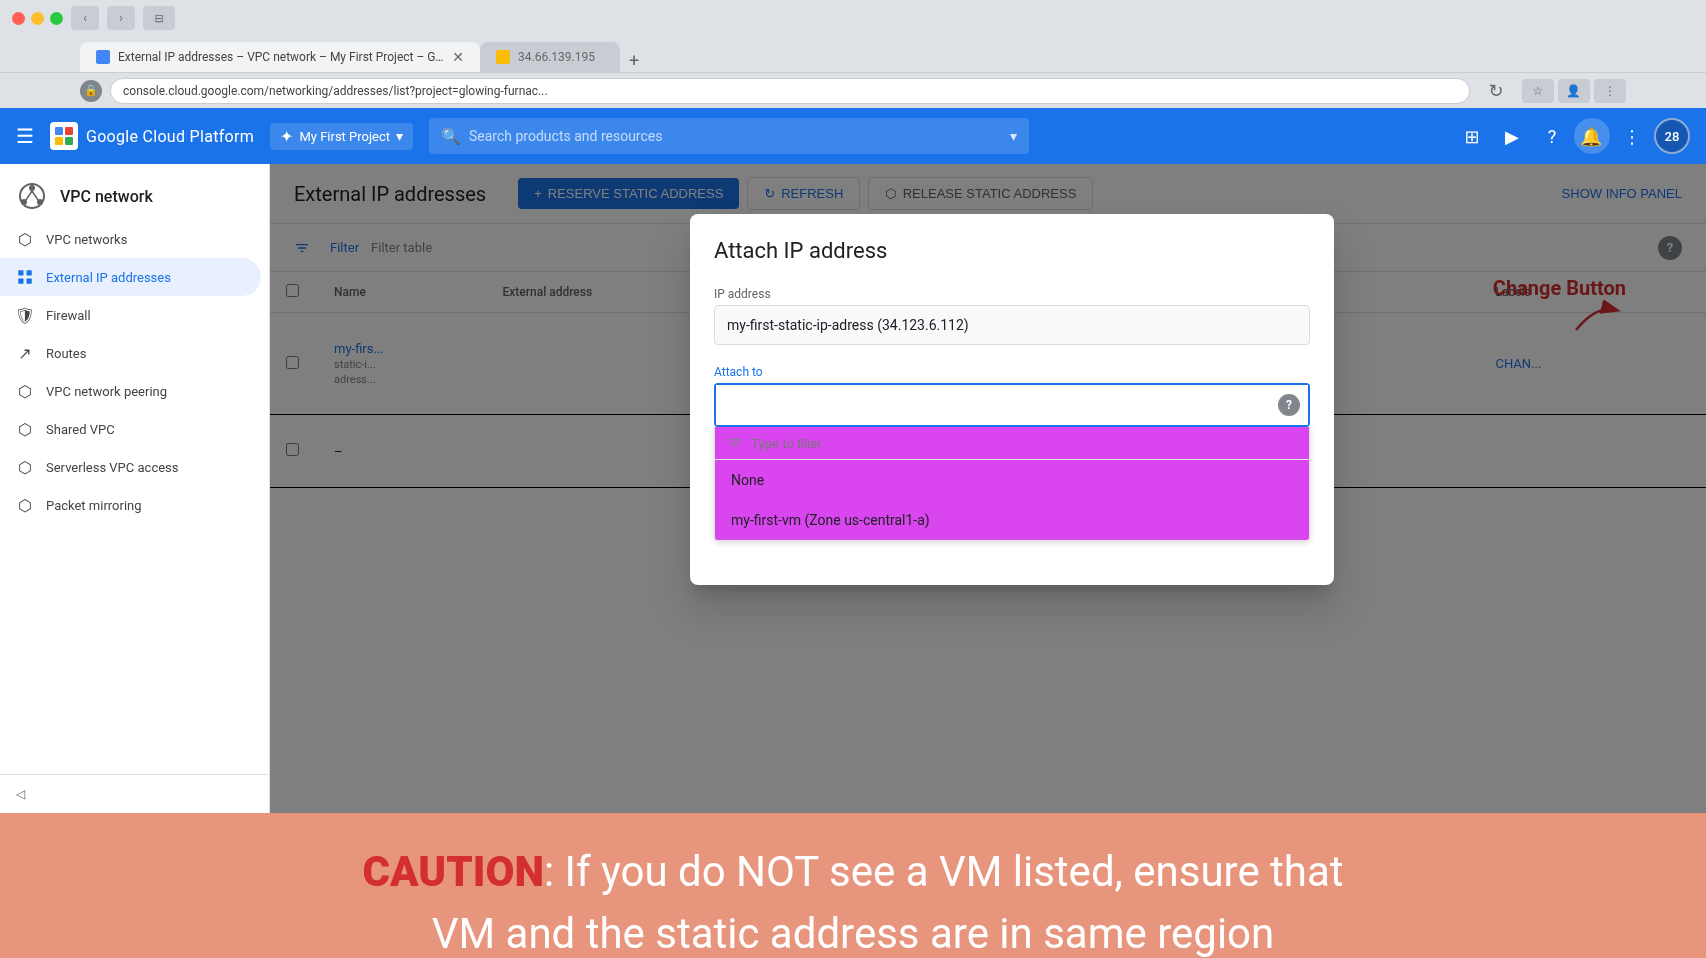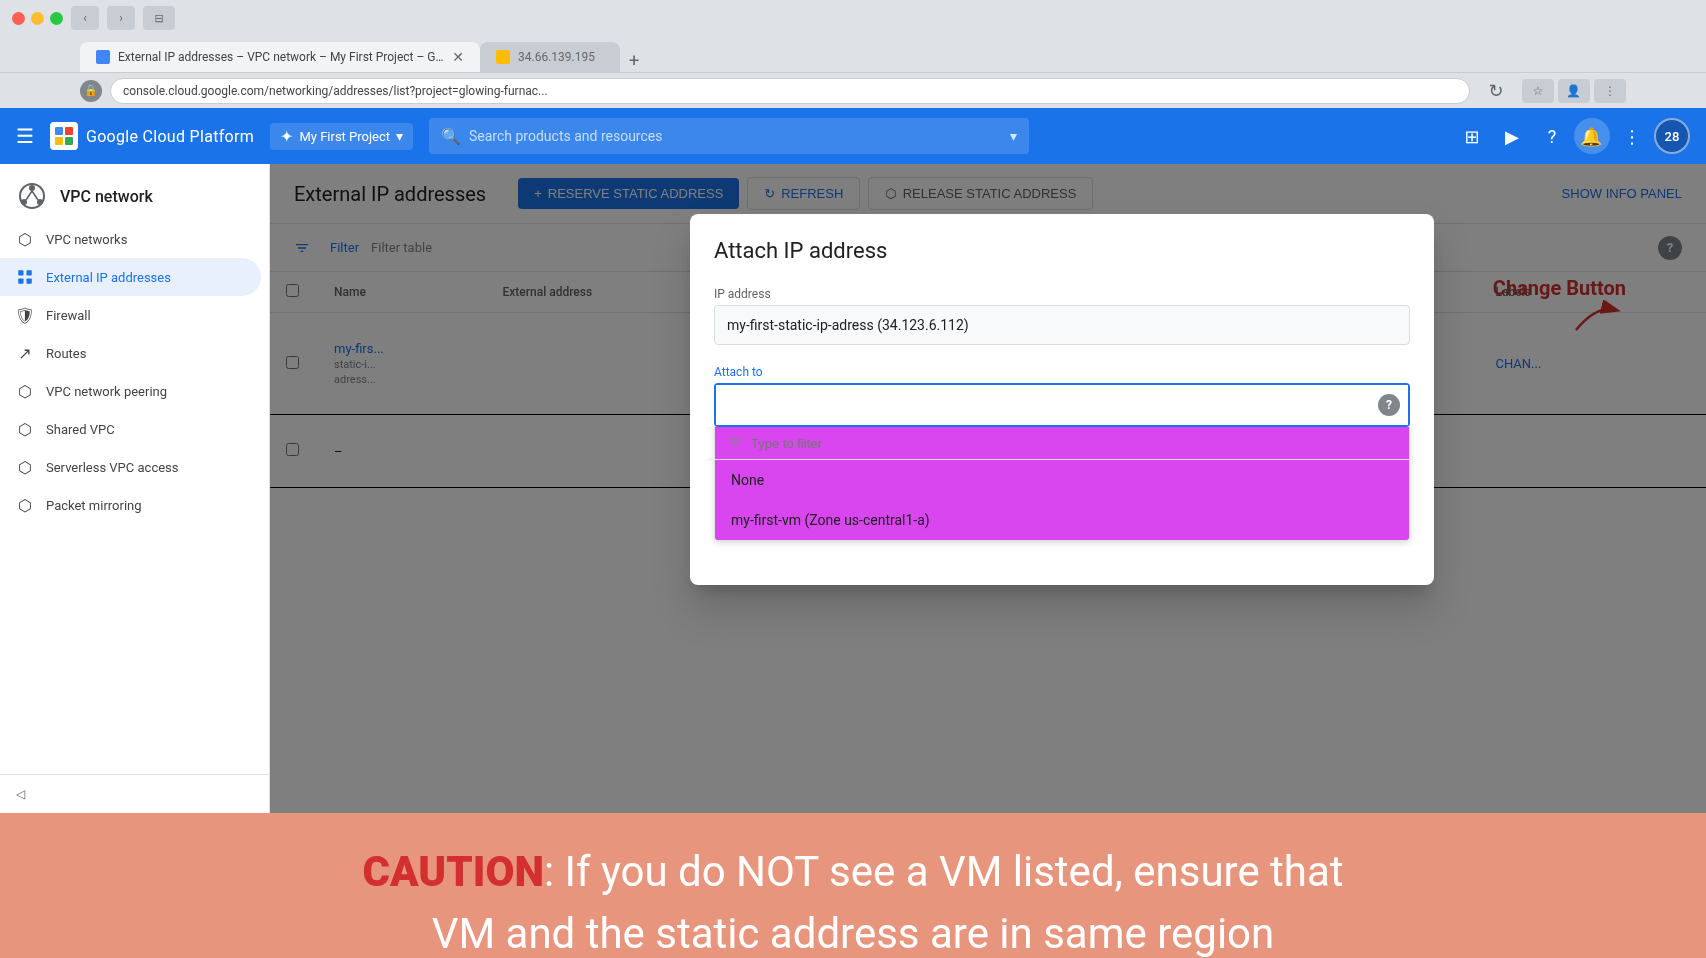--- a/index.html
+++ b/index.html
@@ -323,21 +323,21 @@
       top: 0; left: 0; right: 0; bottom: 0;
       background: rgba(0,0,0,0.5);
       z-index: 100;
     }
 
     
     .modal {
       position: absolute;
       top: 50px;
       left: 420px;
-      width: 744px;
+      width: 644px;
       background: #fff;
       border-radius: 8px;
       box-shadow: 0 11px 15px -7px rgba(0,0,0,0.2), 0 24px 38px 3px rgba(0,0,0,0.14);
       z-index: 200;
       padding: 24px;
     }
     .modal-title {
       font-size: 22px;
       font-weight: 400;
       color: #202124;

